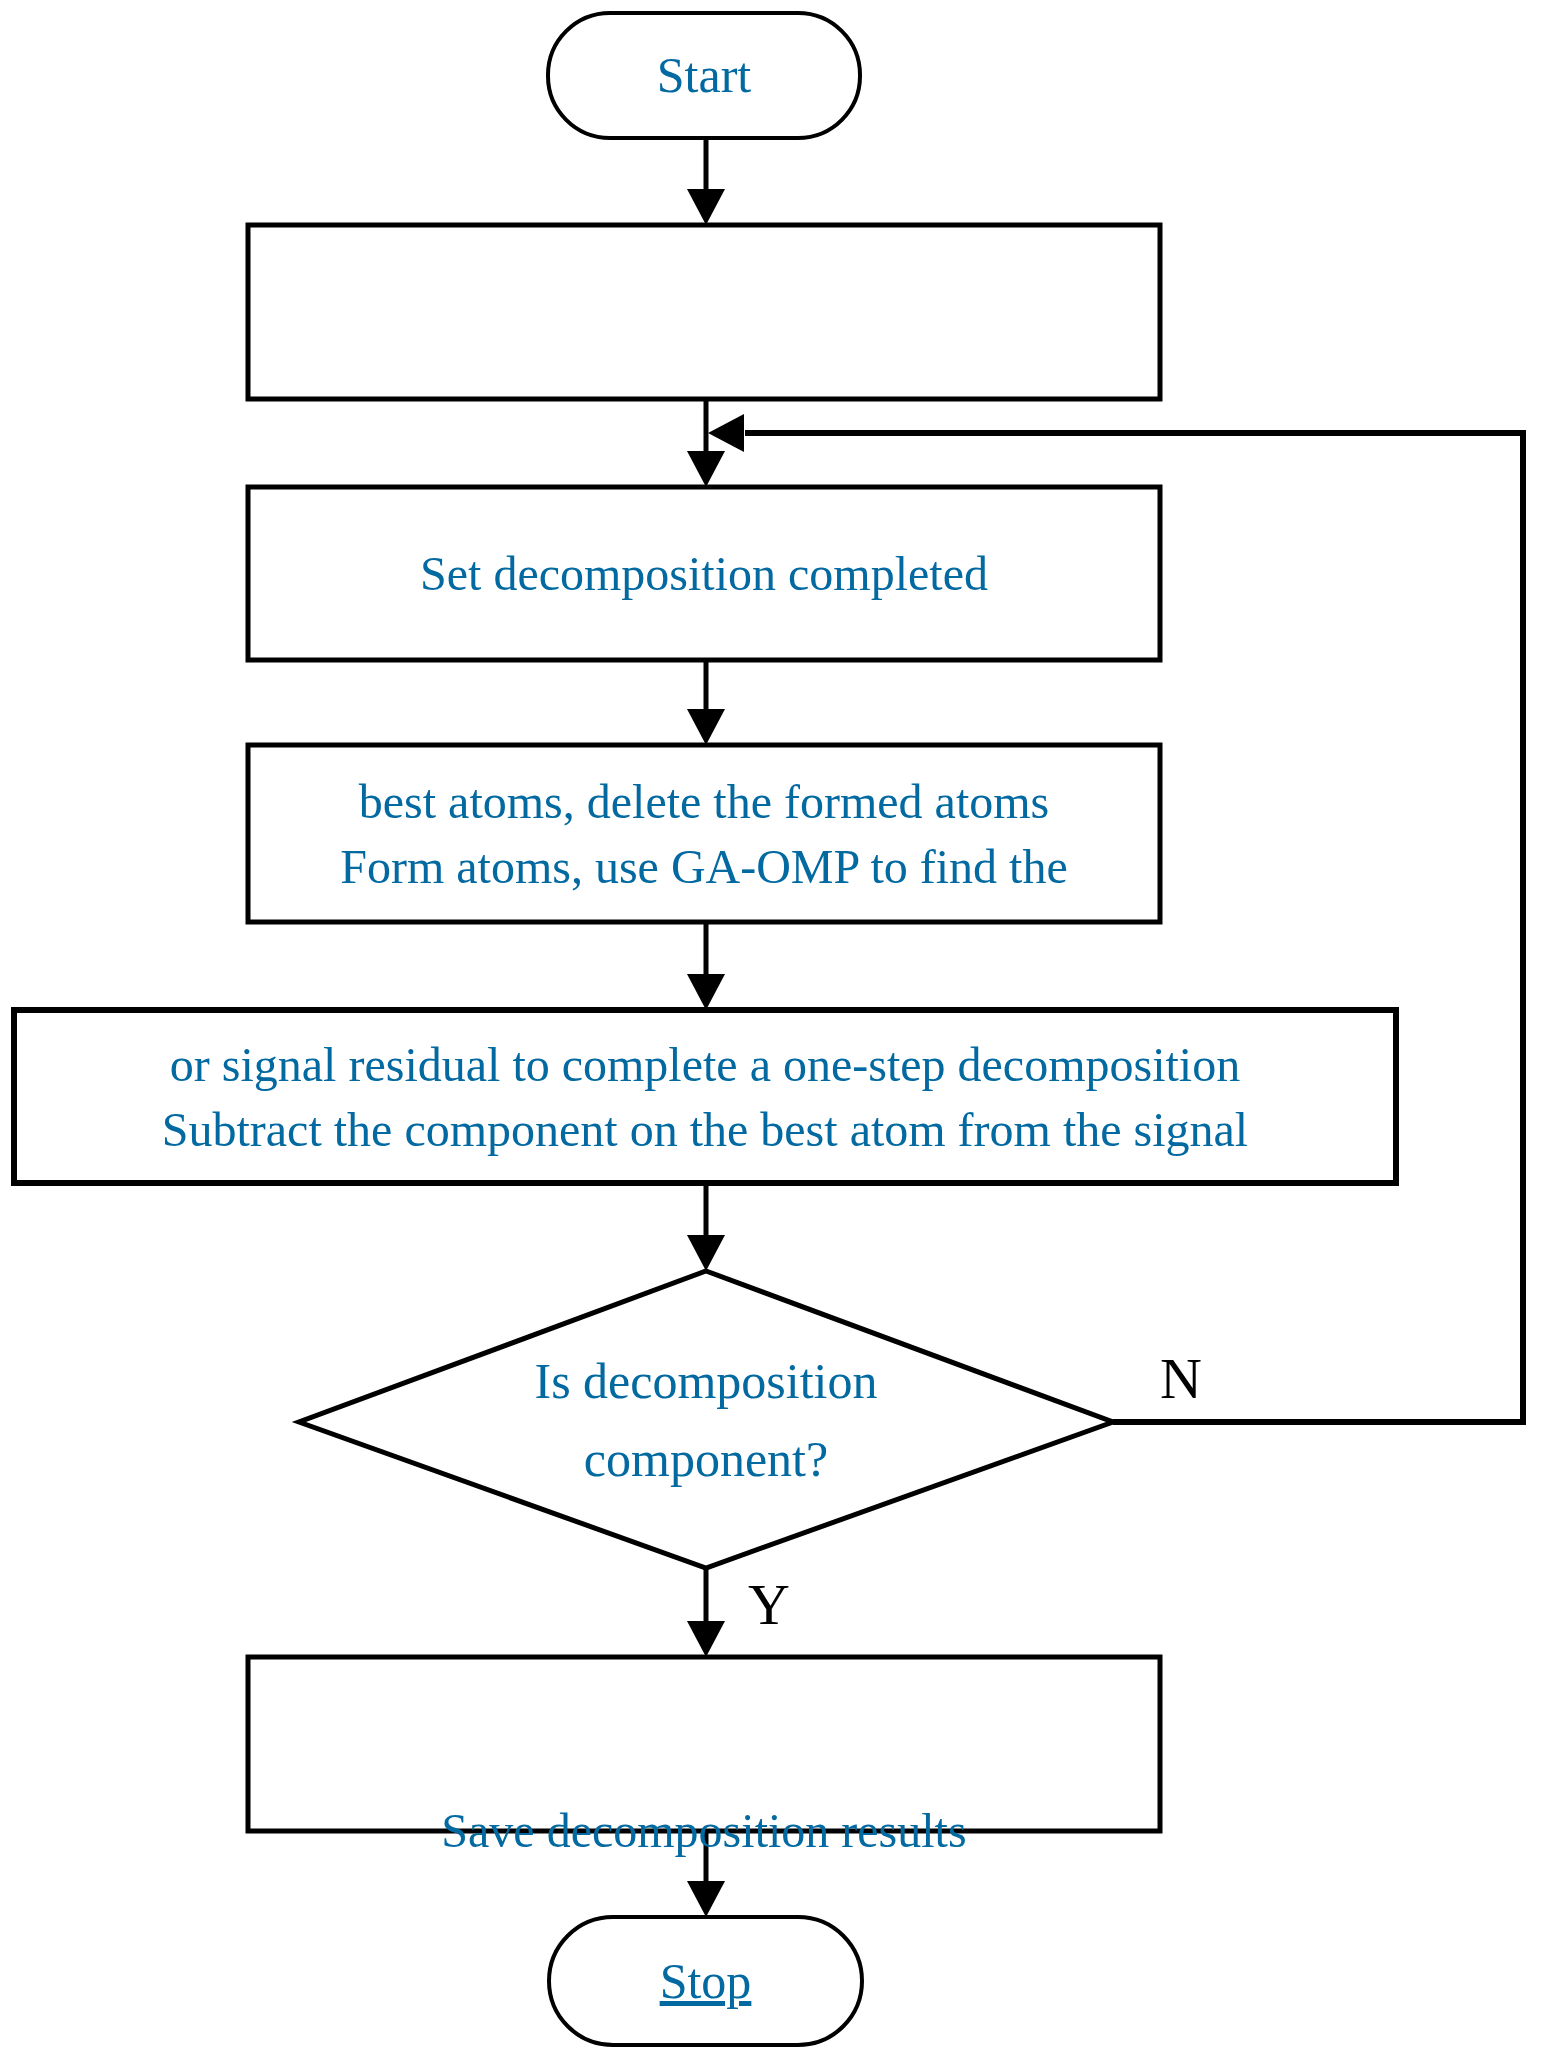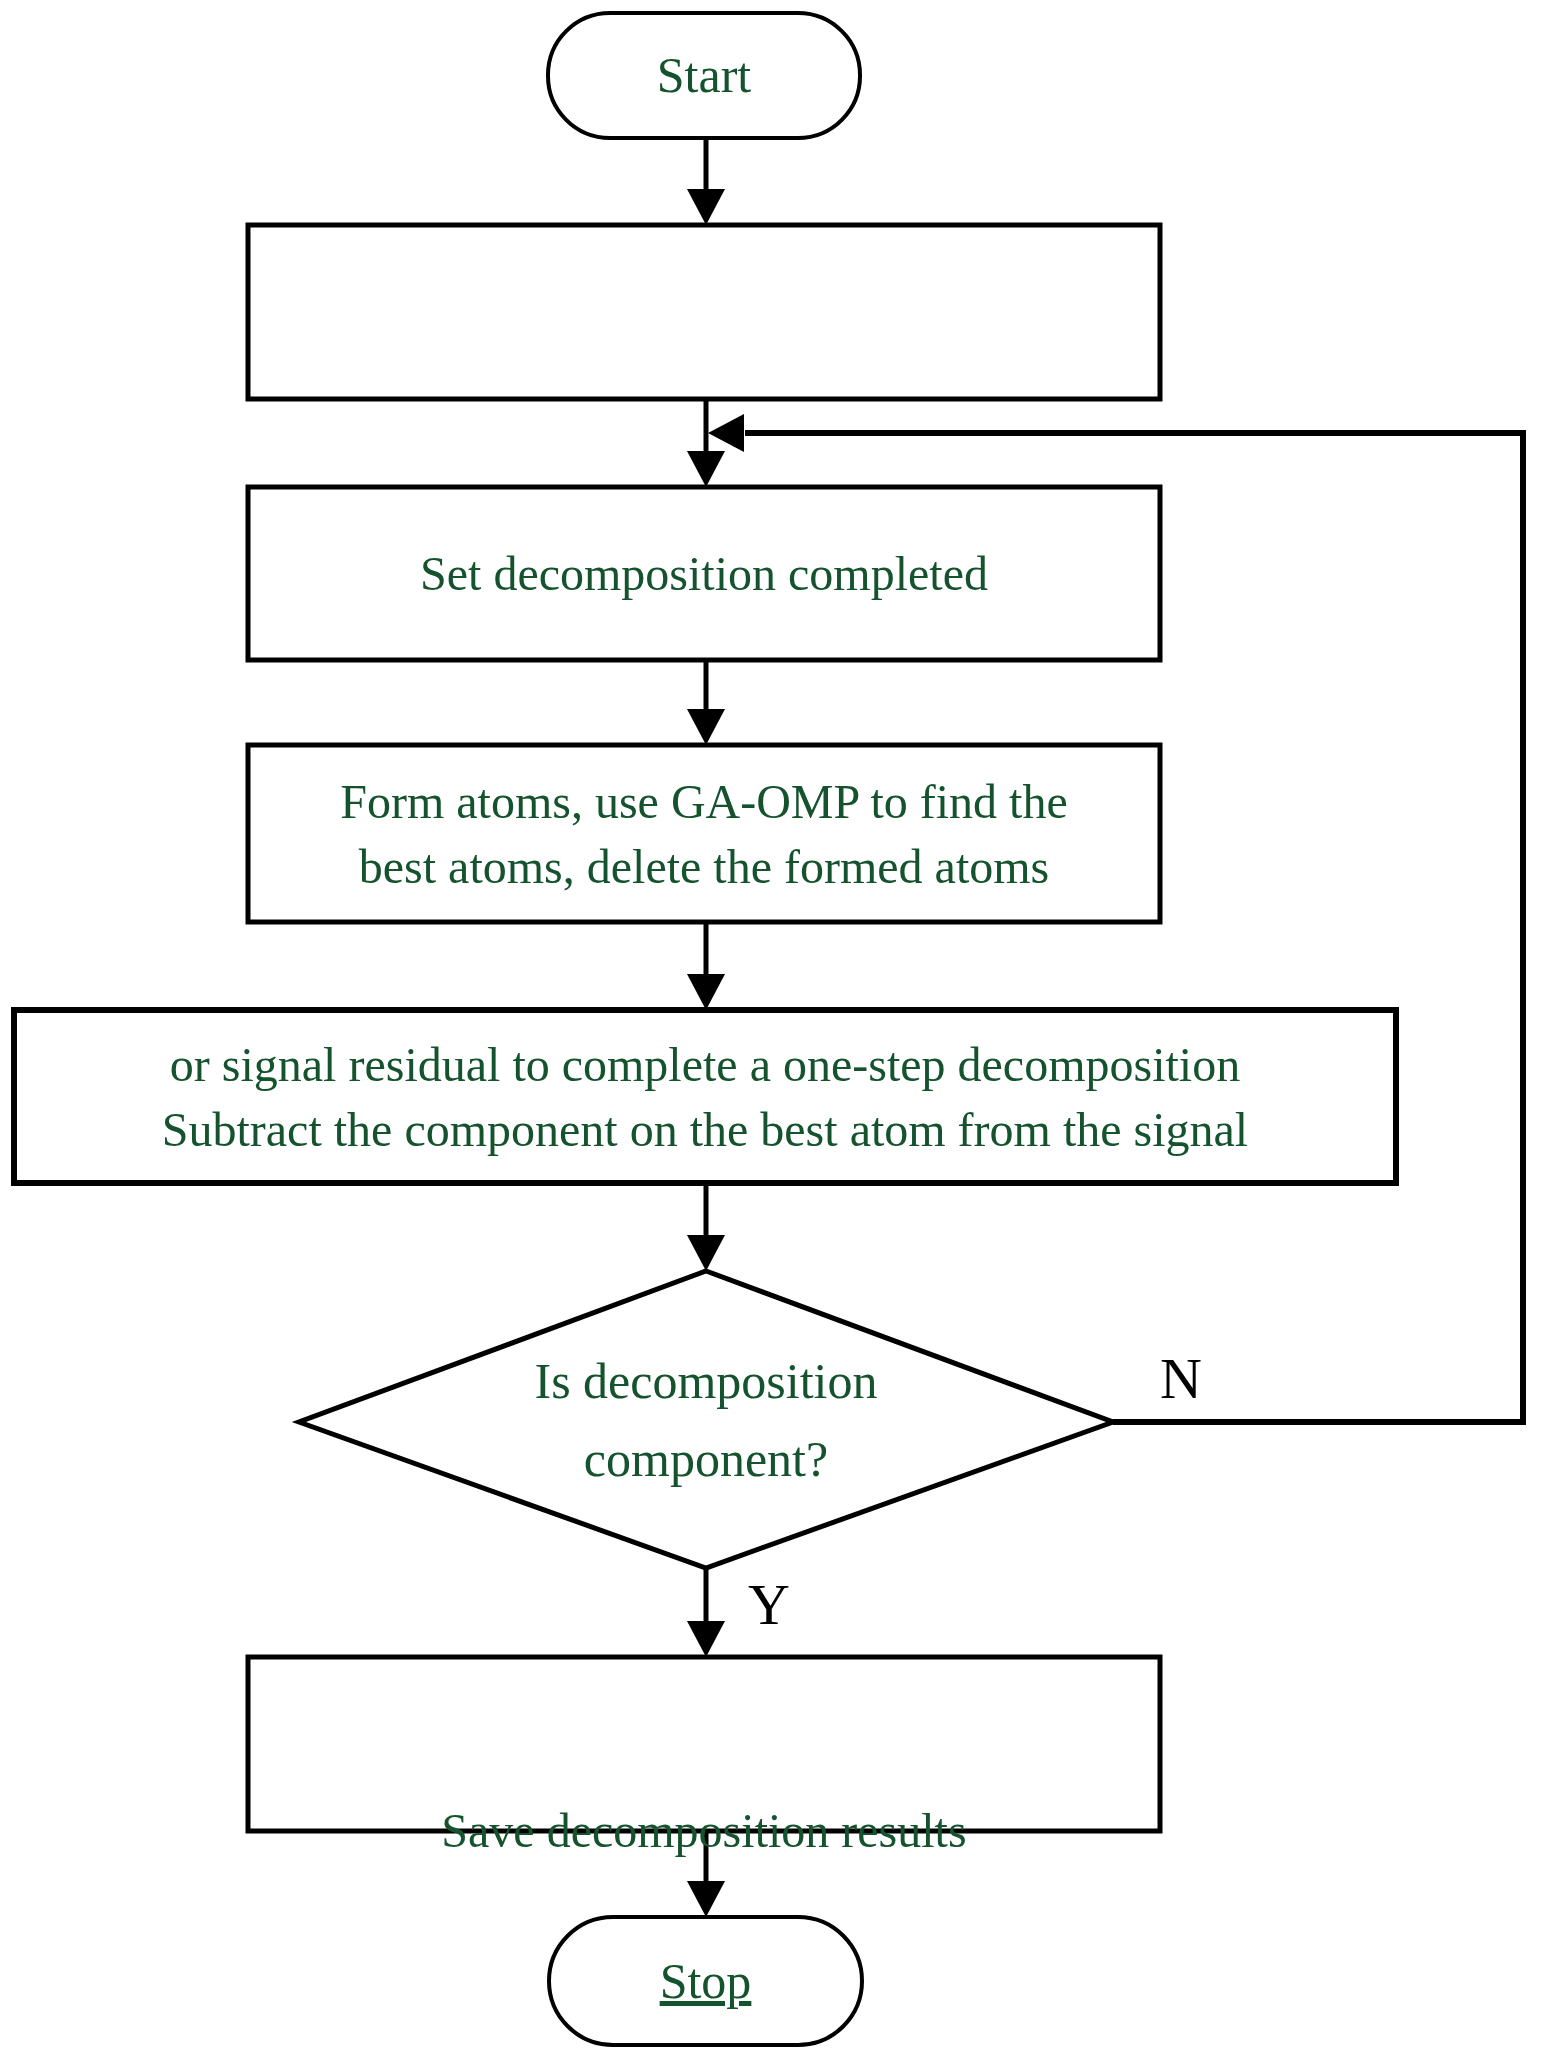--- a/index.html
+++ b/index.html
@@ -22,21 +22,21 @@
   }
   .node-label {
     position: absolute;
     display: flex;
     flex-direction: column;
     align-items: center;
     justify-content: center;
     text-align: right;
     font-size: 48px;
     line-height: 65px;
-    color: #14532d;
+    color: #0369a1;
     white-space: nowrap;
   }
   .node-label.terminator {
     font-size: 50px;
   }
   .node-label.decision-label {
     line-height: 78px;
     font-size: 50px;
   }
   .branch-label {
@@ -91,22 +91,22 @@
   <div class="node-label terminator" style="left:548px; top:13px; width:312px; height:125px;">
     <span>Start</span>
   </div>
 
 
   <div class="node-label" style="left:248px; top:487px; width:912px; height:173px;">
     <span>Set decomposition completed</span>
   </div>
 
   <div class="node-label" style="left:248px; top:745px; width:912px; height:177px;">
+    <span>best atoms, delete the formed atoms</span>
     <span>Form atoms, use GA-OMP to find the</span>
-    <span>best atoms, delete the formed atoms</span>
   </div>
 
   <div class="node-label" style="left:14px; top:1010px; width:1382px; height:173px;">
     <span>or signal residual to complete a one-step decomposition</span>
     <span>Subtract the component on the best atom from the signal</span>
   </div>
 
   <div class="node-label decision-label" style="left:299px; top:1271px; width:814px; height:297px;">
     <span>Is decomposition</span>
     <span>component?</span>

